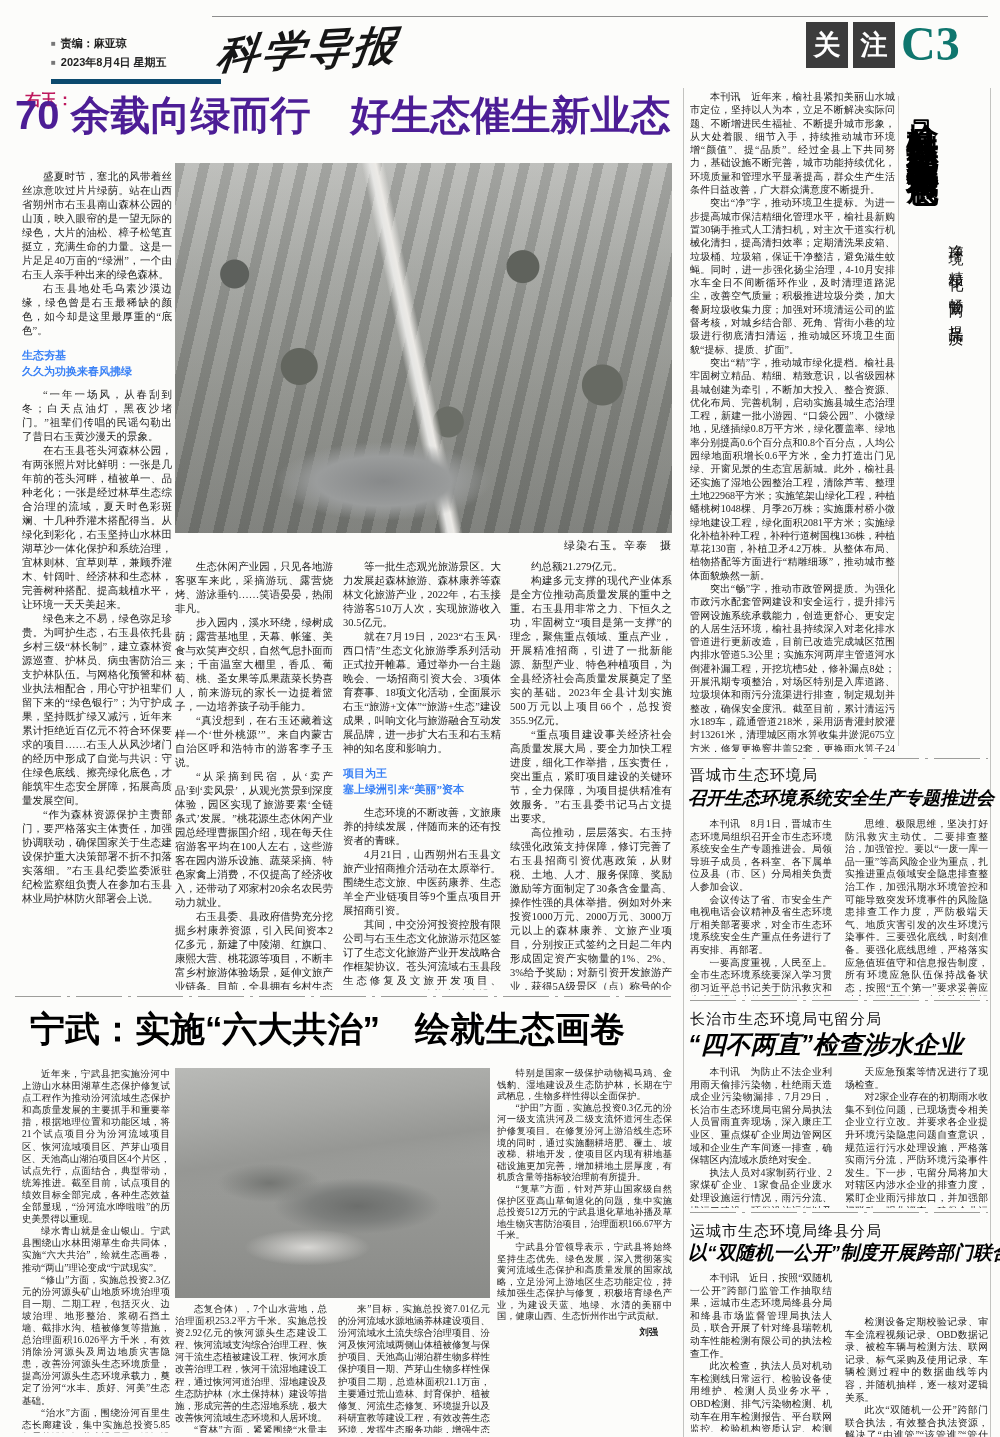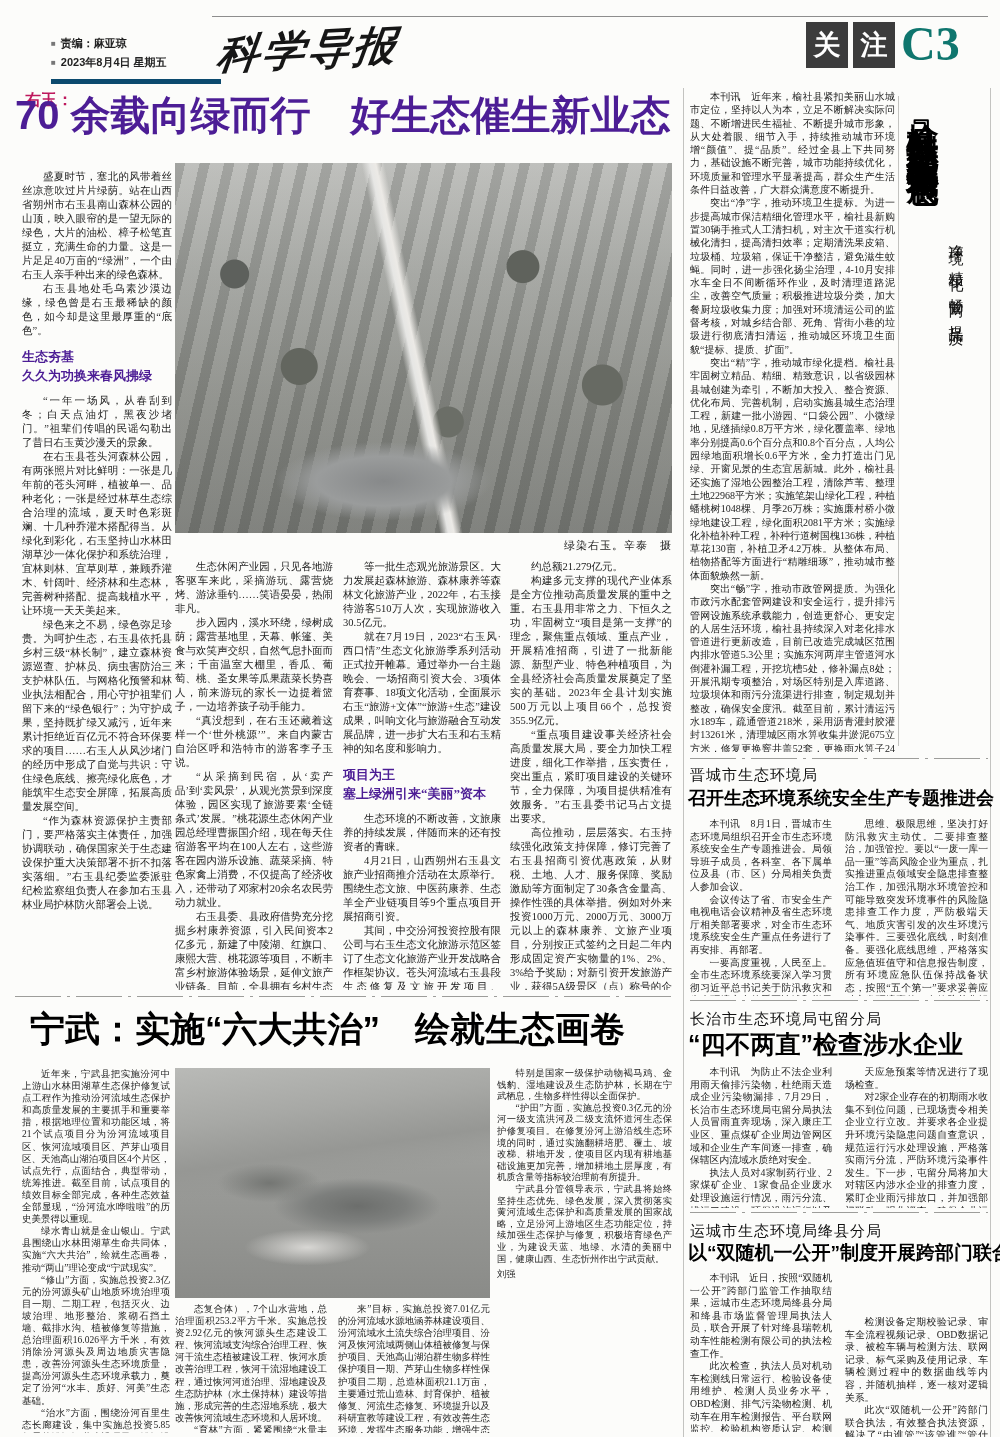--- a/index.html
+++ b/index.html
@@ -20,23 +20,23 @@
   .vrule{position:absolute;width:1px;background:#c3c3c0;}
   .hsep{position:absolute;height:1px;background:repeating-linear-gradient(90deg,#9d9d9a 0 46px,transparent 46px 52px,#9d9d9a 52px 55px,transparent 55px 61px);}
   
   .kicker{font-family:"Liberation Sans",sans-serif;font-weight:700;color:#be185d;}
   .yy-kicker{position:absolute;left:25px;top:90px;font-size:16px;}
   .yy-headline{position:absolute;left:15px;top:92px;width:660px;font-family:"Liberation Sans",sans-serif;
         font-weight:900;font-size:40px;line-height:1.15;color:#4c1d95;white-space:nowrap;}
   .col{position:absolute;overflow:hidden;text-align:justify;}
   .col p{margin:0;text-indent:2em;}
   .youyu-col{font-size:10.5px;line-height:14px;}
-  .subhead{font-family:Liberation Serif, serif;font-weight:700;font-size:13px;line-height:1.45;
-        text-indent:0 !important;white-space:pre-line;margin:10px 0 8px 0 !important;color:#4c1d95;}
-  .byline{text-indent:0 !important;text-align:left;padding-right:1.5em;font-weight:400;margin-top:4px !important;}
+  .subhead{font-family:Liberation Serif, serif;font-weight:700;font-size:11px;line-height:1.45;
+        text-indent:0 !important;white-space:pre-line;margin:10px 0 8px 0 !important;color:#3b82f6;}
+  .byline{text-indent:0 !important;text-align:right;padding-right:1.5em;font-weight:700;margin-top:4px !important;}
   .photo{position:absolute;overflow:hidden;}
   .photo-top{left:175px;top:163px;width:497px;height:370px;
     background:
       radial-gradient(ellipse 150px 55px at 42% 86%,#87898a 0%,#9a9c9c 45%,transparent 72%),
       linear-gradient(78deg,transparent 46%,#e6e6e4 47.5%,#eceae6 48.5%,transparent 50%),
       radial-gradient(circle at 12% 30%,#5d605c 0 14px,transparent 15px),
       radial-gradient(circle at 25% 55%,#63665f 0 18px,transparent 19px),
       radial-gradient(circle at 70% 28%,#5f625c 0 16px,transparent 17px),
       radial-gradient(circle at 86% 60%,#676a63 0 20px,transparent 21px),
       radial-gradient(circle at 55% 70%,#6b6e67 0 15px,transparent 16px),
@@ -44,21 +44,21 @@
       linear-gradient(180deg,#c6c7c4 0%,#a9aba7 30%,#8f918c 65%,#7a7c78 100%);}
   .photo-caption{position:absolute;left:175px;top:538px;width:497px;text-align:right;font-size:11px;color:#222;padding-right:14px;letter-spacing:1px;}
   
   .yushe-body{left:690px;top:90px;width:205px;height:662px;font-size:10px;line-height:13.3px;}
   .v-headline{position:absolute;left:901px;top:98px;height:646px;writing-mode:vertical-rl;text-orientation:upright;
         font-family:"Liberation Serif",serif;font-weight:700;font-size:32px;letter-spacing:3px;color:#000;}
   .v-subtitle{position:absolute;left:946px;top:232px;height:360px;writing-mode:vertical-rl;text-orientation:upright;
         font-size:15px;letter-spacing:3px;color:#111;}
   
   .r-kicker{position:absolute;left:690px;font-size:15px;letter-spacing:1px;color:#111;}
-  .r-headline{position:absolute;left:688px;width:302px;font-family:"Liberation Sans",sans-serif;font-weight:900;color:#000;white-space:nowrap;}
+  .r-headline{position:absolute;left:688px;width:302px;font-family:"Liberation Sans",sans-serif;font-weight:900;color:#000;white-space:nowrap;font-style:italic;}
   .right-col{font-size:9.8px;line-height:12.6px;}
   
   .nw-headline{position:absolute;left:30px;top:1006px;width:645px;font-family:"Liberation Sans",sans-serif;
         font-weight:900;font-size:35px;color:#000;white-space:nowrap;}
   .nw-col{font-size:9.5px;line-height:12.1px;}
   .nw-col4{font-size:9.3px;line-height:11.6px;}
   .photo-bottom{left:175px;top:1068px;width:315px;height:230px;
     background:
       radial-gradient(ellipse 90px 26px at 42% 78%,#d8d7d4 0%,transparent 70%),
       radial-gradient(ellipse 120px 40px at 58% 60%,#6c6e6c 0%,#7d7f7d 40%,transparent 70%),
@@ -181,17 +181,18 @@
   <div class="col nw-col" style="left:175px;top:1303px;width:152px;height:130px;">
       <p>态复合体），7个山水营地，总治理面积253.2平方千米。实施总投资2.92亿元的恢河源头生态建设工程、恢河流域支沟综合治理工程、恢河干流生态植被建设工程、恢河水质改善治理工程，恢河干流湿地建设工程，通过恢河河道治理、湿地建设及生态防护林（水土保持林）建设等措施，形成完善的生态湿地系统，极大改善恢河流域生态环境和人居环境。</p>
       <p>“育林”方面，紧紧围绕“水量丰起</p>
     </div>
   <div class="col nw-col" style="left:338px;top:1303px;width:152px;height:130px;">
       <p>来”目标，实施总投资7.01亿元的汾河流域水源地涵养林建设项目、汾河流域水土流失综合治理项目、汾河及恢河流域两侧山体植被修复与保护项目、天池高山湖泊群生物多样性保护项目一期、芦芽山生物多样性保护项目二期，总造林面积21.1万亩，主要通过荒山造林、封育保护、植被修复、河流生态修复、环境提升以及科研宣教等建设工程，有效改善生态环境，发挥生态服务功能，增强生态系统稳定性。</p>
     </div>
   <div class="col nw-col4" style="left:497px;top:1068px;width:175px;height:365px;">
       <p>特别是国家一级保护动物褐马鸡、金钱豹、湿地建设及生态防护林，长期在宁武栖息，生物多样性得以全面保护。</p>
       <p>“护田”方面，实施总投资0.3亿元的汾河一级支流洪河及二级支流怀道河生态保护修复项目。在修复汾河上游沿线生态环境的同时，通过实施翻耕培肥、覆土、坡改梯、耕地开发，使项目区内现有耕地基础设施更加完善，增加耕地土层厚度，有机质含量等指标较治理前有所提升。</p>
+      <p>“复草”方面，针对芦芽山国家级自然保护区亚高山草甸退化的问题，集中实施总投资512万元的宁武县退化草地补播及草地生物灾害防治项目，治理面积166.67平方千米。</p>
       <p>宁武县分管领导表示，宁武县将始终坚持生态优先、绿色发展，深入贯彻落实黄河流域生态保护和高质量发展的国家战略，立足汾河上游地区生态功能定位，持续加强生态保护与修复，积极培育绿色产业，为建设天蓝、地绿、水清的美丽中国，健康山西、生态忻州作出宁武贡献。</p>
       <p class="byline">刘强</p>
     </div>
 
 </div>
 
 </body></html>

